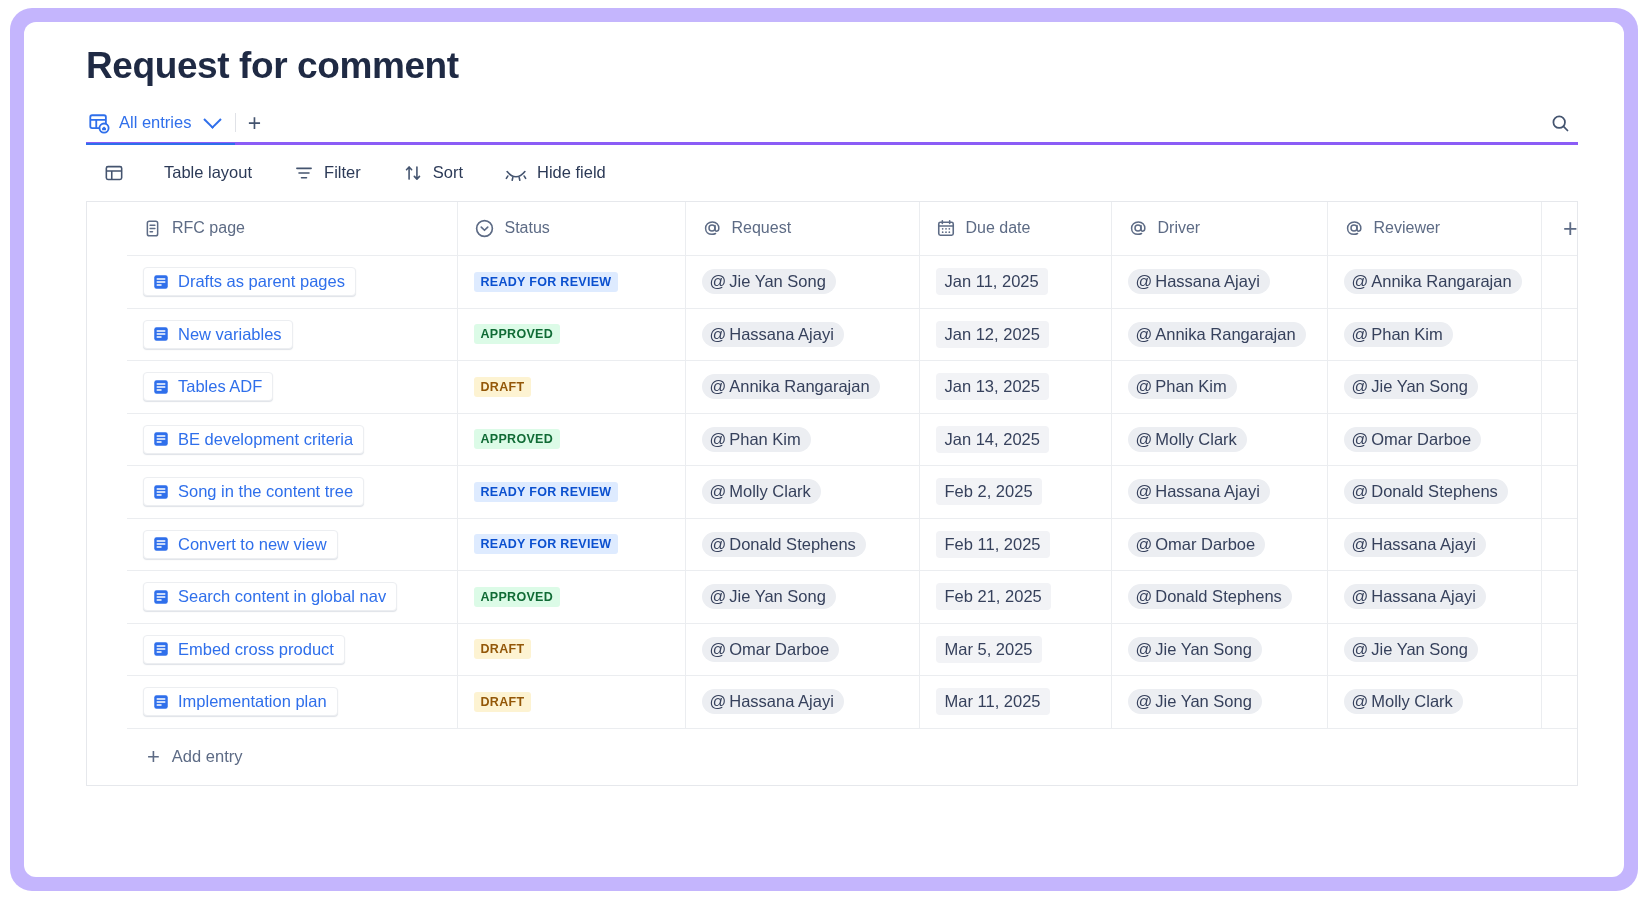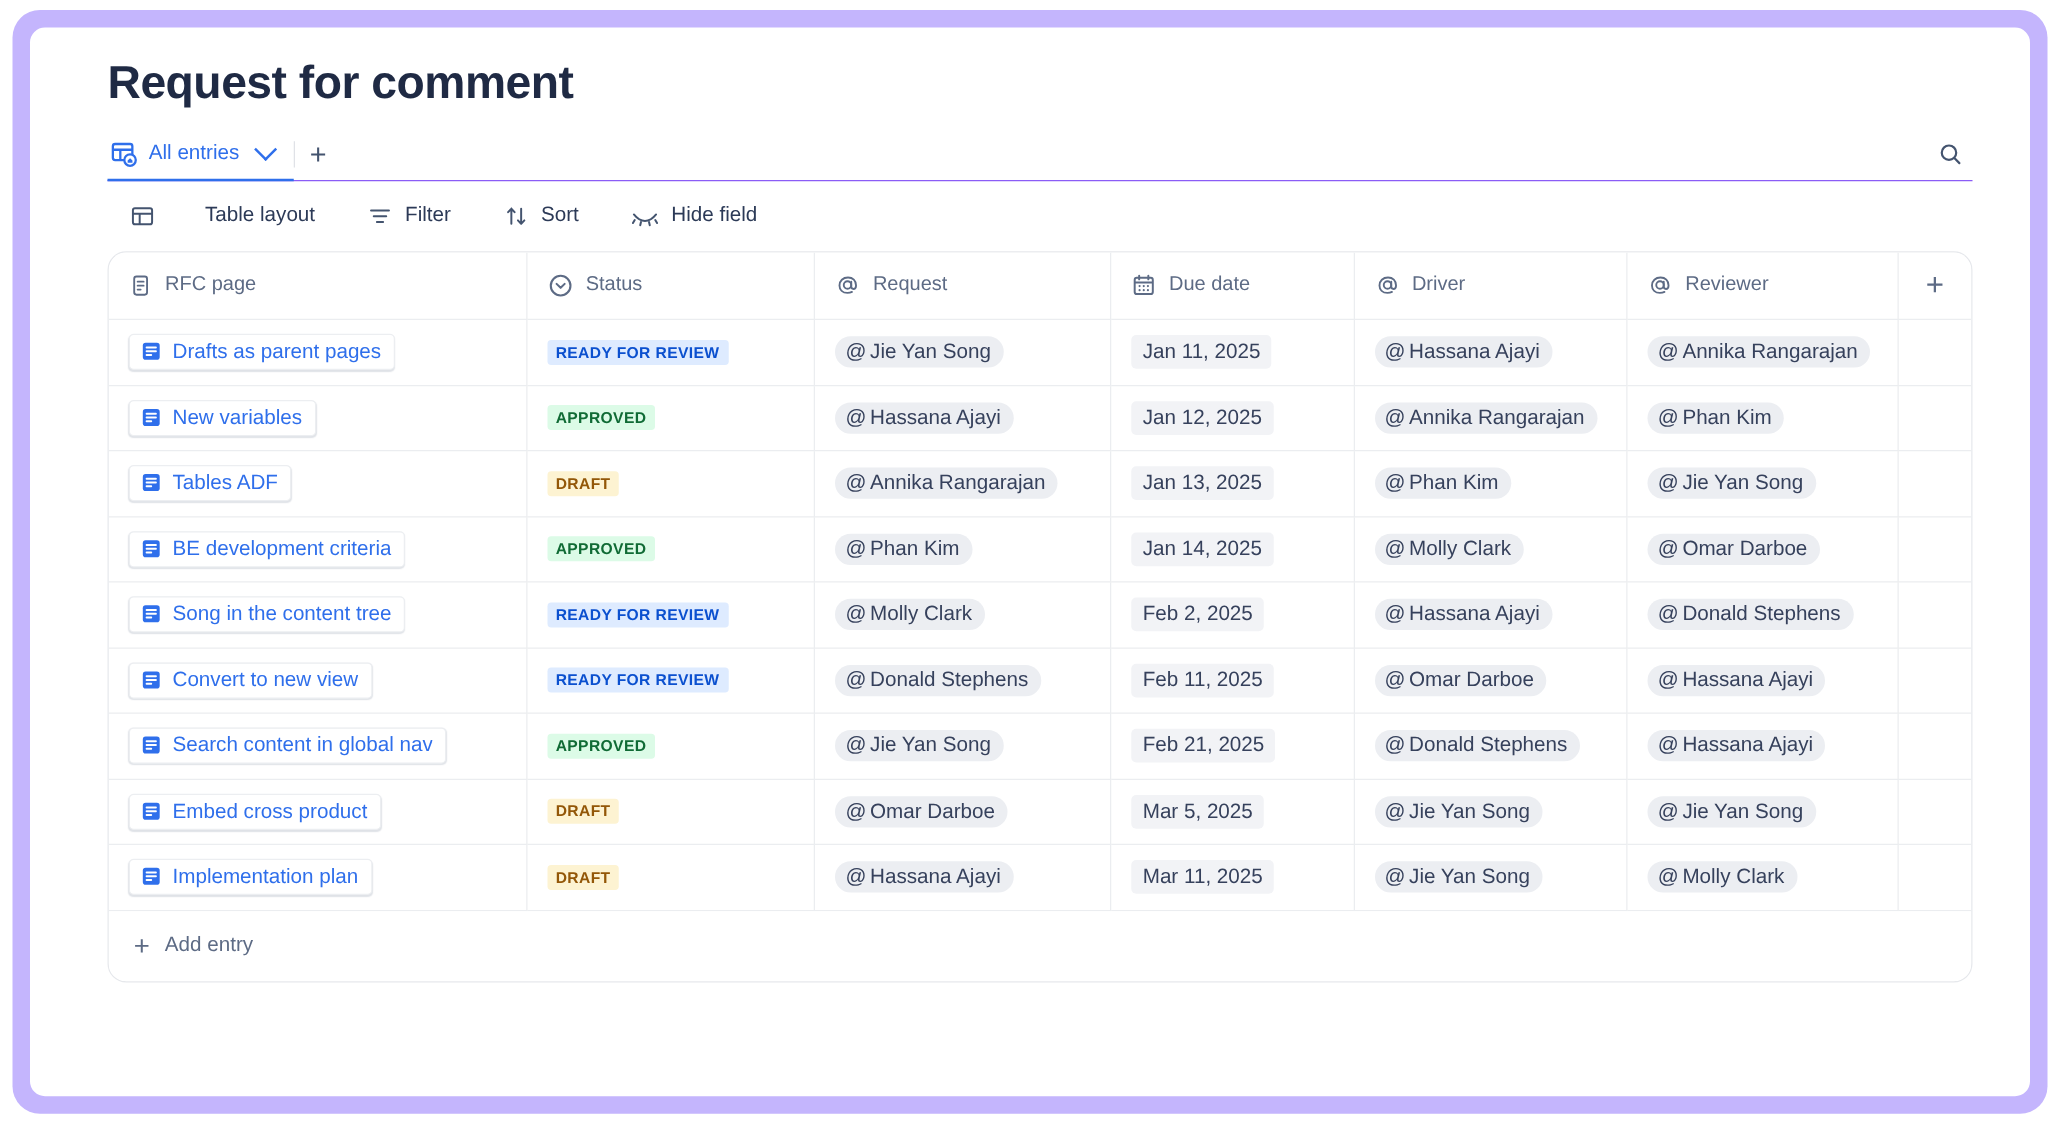--- a/index.html
+++ b/index.html
@@ -45,21 +45,21 @@
     color: #1f2a44;
     letter-spacing: -0.4px;
     line-height: 1.1;
     margin-bottom: 16px;
   }
 
   
   .viewbar {
     display: flex;
     align-items: stretch;
-    border-bottom: 1px solid #8b5cf6;
+    border-bottom: 3px solid #8b5cf6;
     height: 42px;
     position: relative;
     text-align: right;
   }
   .view-tab {
     display: flex;
     align-items: center;
     gap: 9px;
     padding: 0 12px 0 2px;
     height: 42px;
@@ -117,23 +117,24 @@
     color: #2c3a57;
     font-size: 16.5px;
     font-weight: 500;
     margin-right: 14px;
   }
   .tool-item:first-child { margin-left: 4px; gap: 40px; }
 
   
   .table-wrap {
     border: 1px solid #e6e8ec;
-    border-radius: 15px;
+    border-radius: 0;
     overflow: hidden;
     background: #fff;
+    padding-left: 40px;
   }
   table {
     width: 100%;
     border-collapse: collapse;
     table-layout: fixed;
   }
   th, td {
     border-right: 1px solid #ebedf0;
     border-bottom: 1px solid #ebedf0;
     text-align: left;
@@ -162,20 +163,21 @@
 
   .addcol-btn {
     display: flex; align-items: center; justify-content: center;
     color: #5d6b85; font-size: 25px; font-weight: 300;
     cursor: pointer; line-height: 1;
   }
 
   
   .page-chip {
     display: inline-flex;
+    align-items: center;
     gap: 8px;
     background: #fff;
     border: 1px solid #eceef1;
     border-radius: 4px;
     padding: 4px 10px 4px 8px;
     box-shadow: 0 1px 1px rgba(9,30,66,0.13);
     max-width: 100%;
     cursor: pointer;
   }
   .page-chip .pc-label {

